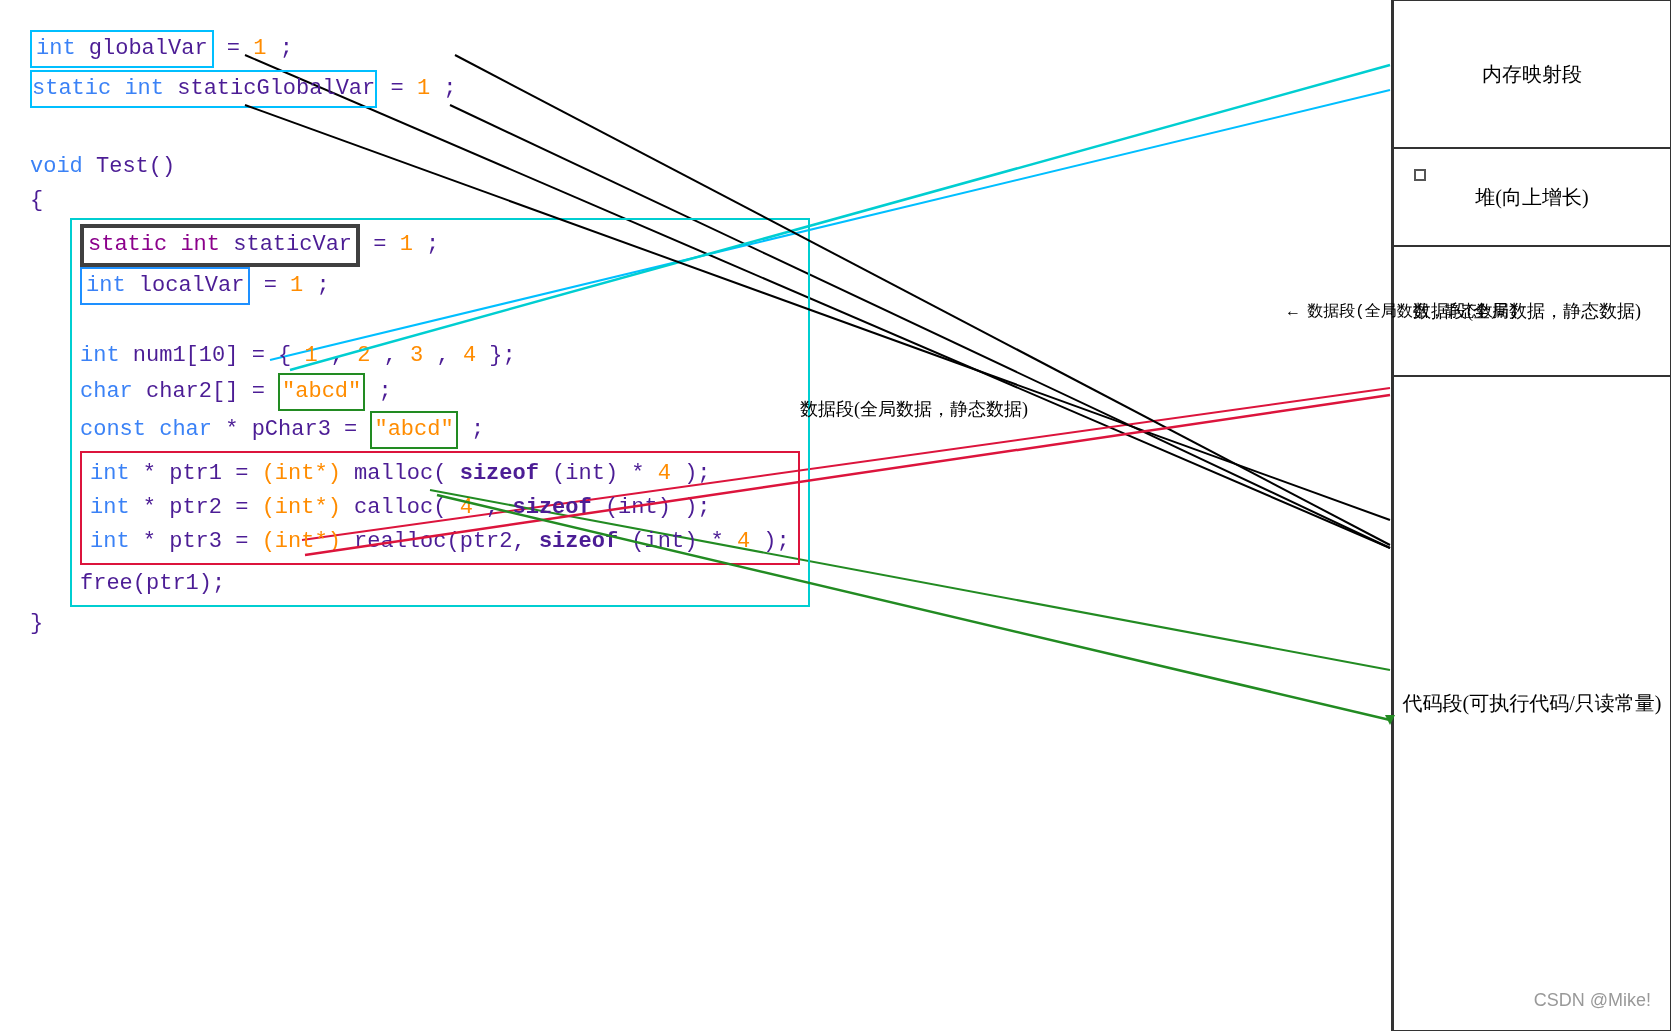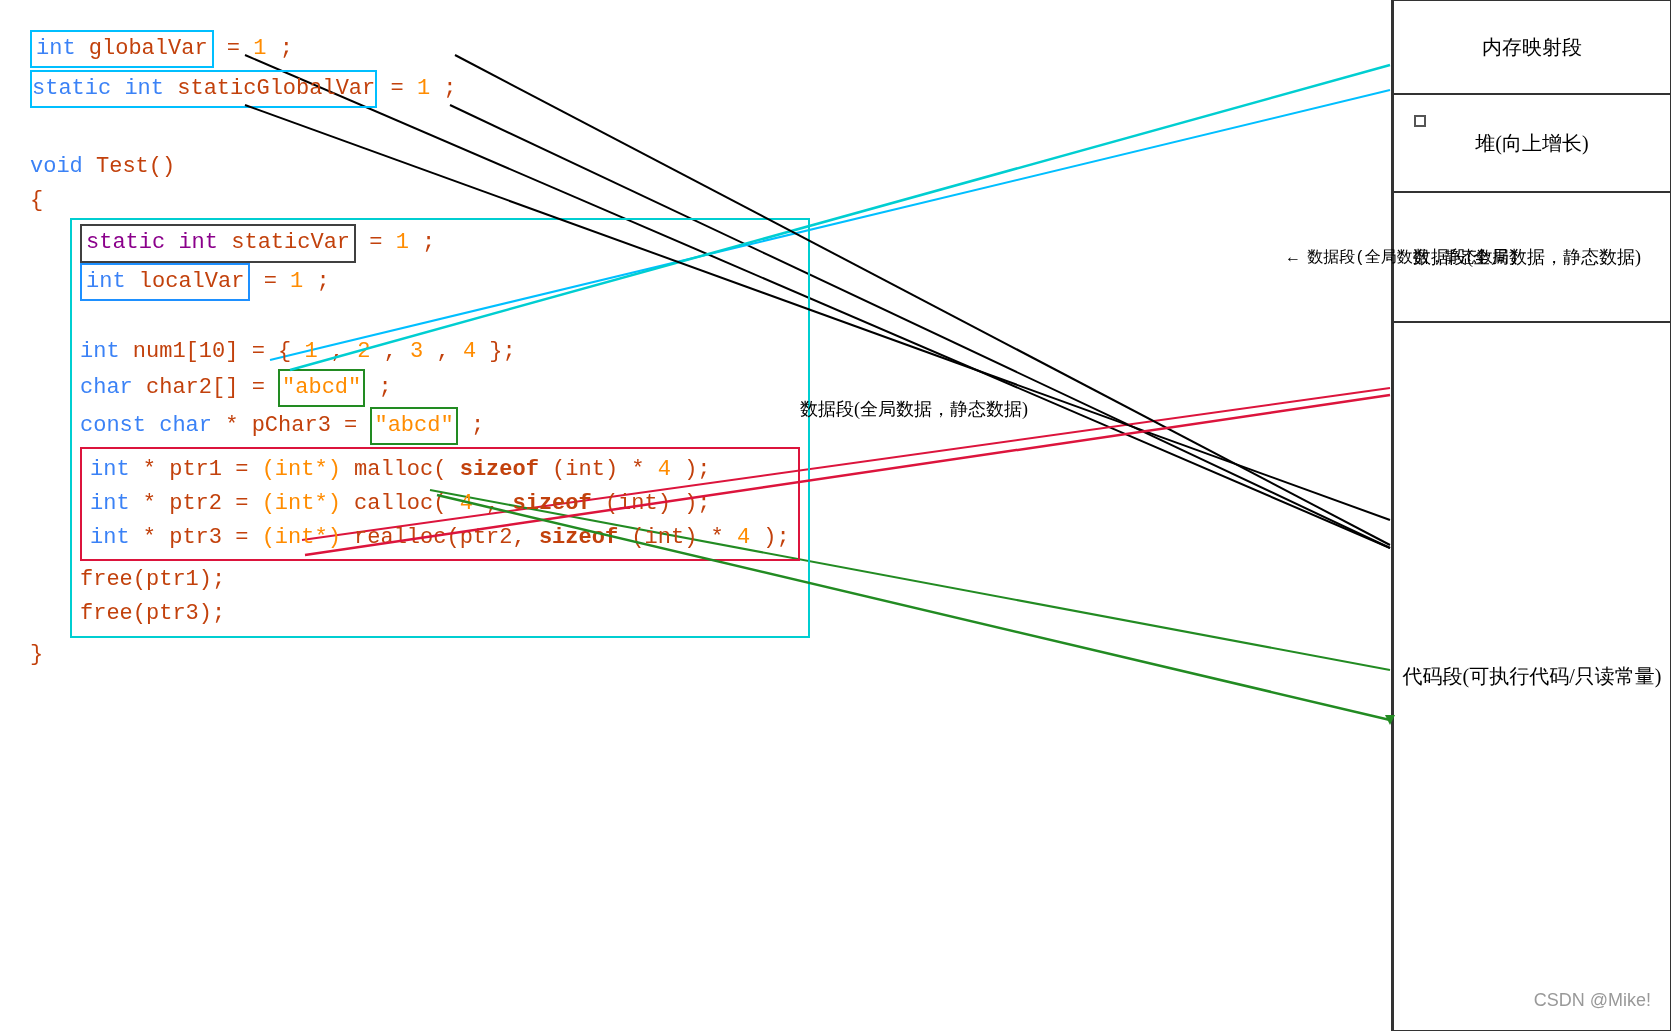--- a/index.html
+++ b/index.html
@@ -36,21 +36,21 @@
     .code-line {
       font-size: 22px;
       line-height: 1.55;
       white-space: nowrap;
       position: relative;
     }
 
     .kw-purple { color: #8B008B; font-weight: normal; }
     .kw-blue { color: #3b82f6; font-weight: normal; }
     .kw-orange { color: #FF8C00; }
-    .kw-black { color: #c2410c; }
+    .kw-black { color: #4c1d95; }
     .kw-bold { font-weight: bold; }
 
     
     .mem-section {
       border: 1.5px solid #333;
       display: flex;
       align-items: center;
       justify-content: center;
       position: relative;
       flex-shrink: 0;
@@ -152,21 +152,21 @@
       
       <div class="code-line">
         <span class="kw-black">{</span>
       </div>
 
       
       <div style="display:inline-block; border: 2px solid #00CED1; margin-left: 40px; padding: 4px 8px;">
         
         
         <div class="code-line">
-          <span style="display:inline-block; border: 2px solid #404040; padding: 0 4px;">
+          <span style="display:inline-block; border: 4px solid #404040; padding: 0 4px;">
             <span class="kw-purple">static int</span>
             <span class="kw-black"> staticVar</span>
           </span>
           <span class="kw-black"> = </span>
           <span class="kw-orange">1</span>
           <span class="kw-black">;</span>
         </div>
 
         
         <div class="code-line">
@@ -260,39 +260,36 @@
           </div>
 
         </div>
 
         
         <div class="code-line" style="margin-top:2px;">
           <span class="kw-black">free(ptr1);</span>
         </div>
 
         
-        <div class="code-line">
-          <span class="kw-black">free(ptr3);</span>
-        </div>
 
       </div>
 
       
       <div class="code-line">
         <span class="kw-black">}</span>
       </div>
 
     </div>
 
   </div>
 
   <div class="memory-diagram" style="position:relative;">
 
 
-    <div class="mem-section" style="height:94px; border-bottom: 1.5px solid #333;">
+    <div class="mem-section" style="height:148px; border-bottom: 1.5px solid #333;">
       <span class="mem-section-label">内存映射段</span>
     </div>
 
     <div class="mem-section" style="height:98px; border-bottom: 1.5px solid #333; position:relative;">
 
       <div style="position:absolute; top: 20px; left: 20px; width: 12px; height: 12px; border: 2px solid #555; background: white;"></div>
       <span class="mem-section-label">堆(向上增长)</span>
     </div>
 
     <div class="mem-section" style="height:130px; border-bottom: 1.5px solid #333; position:relative;">

